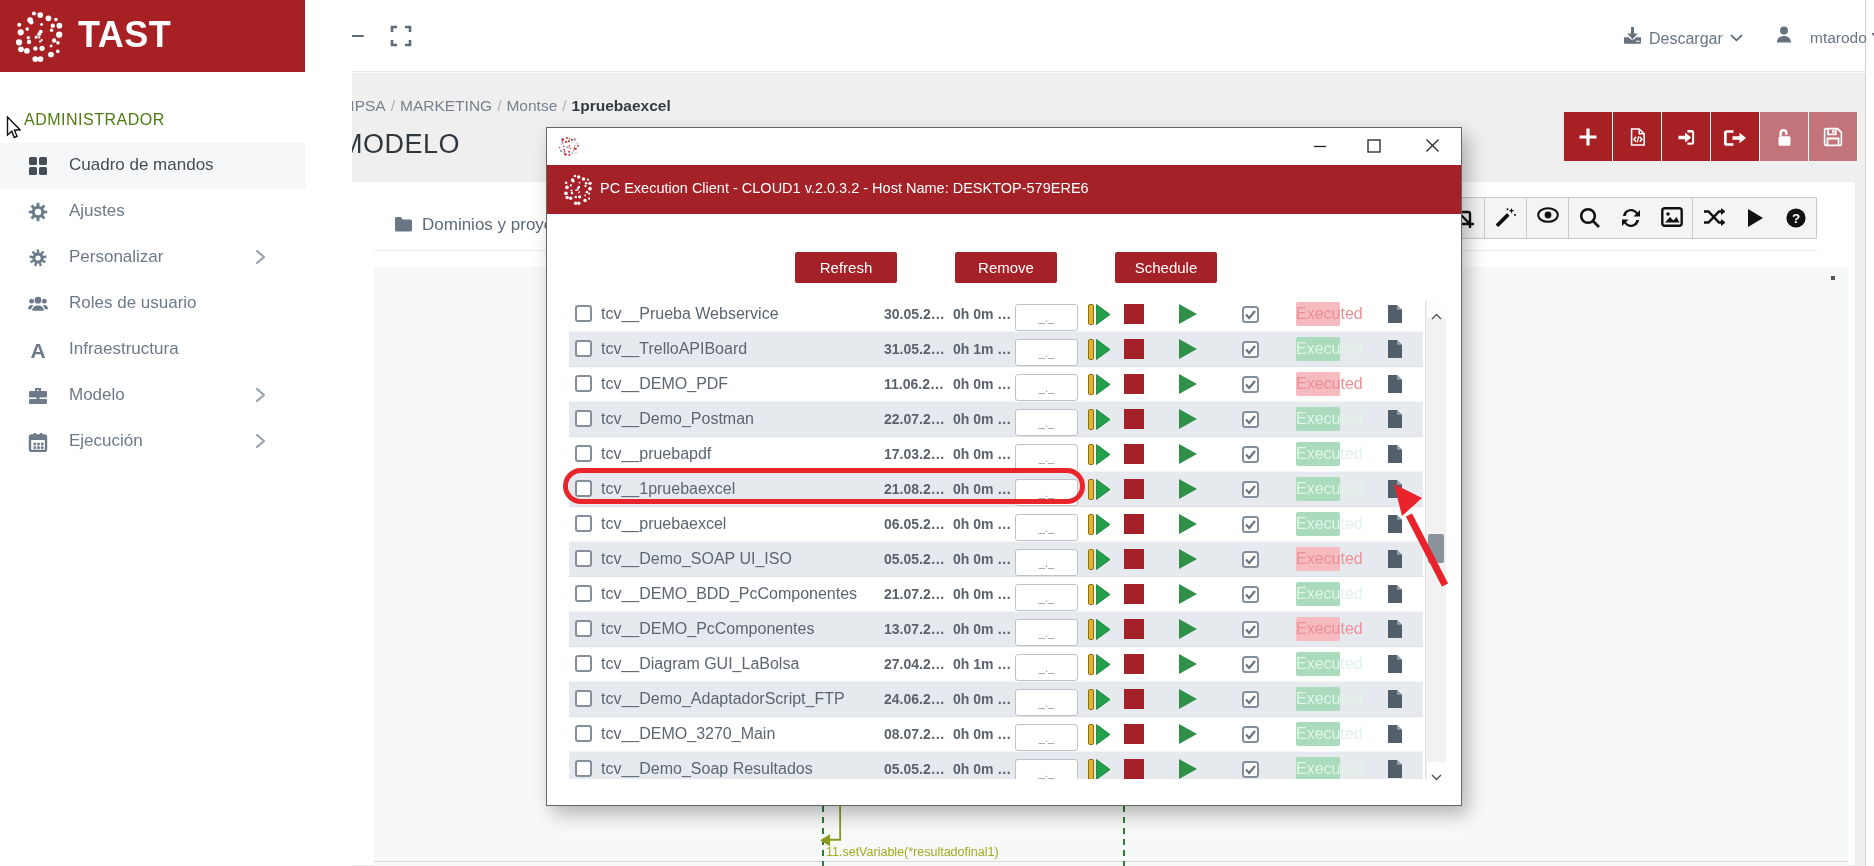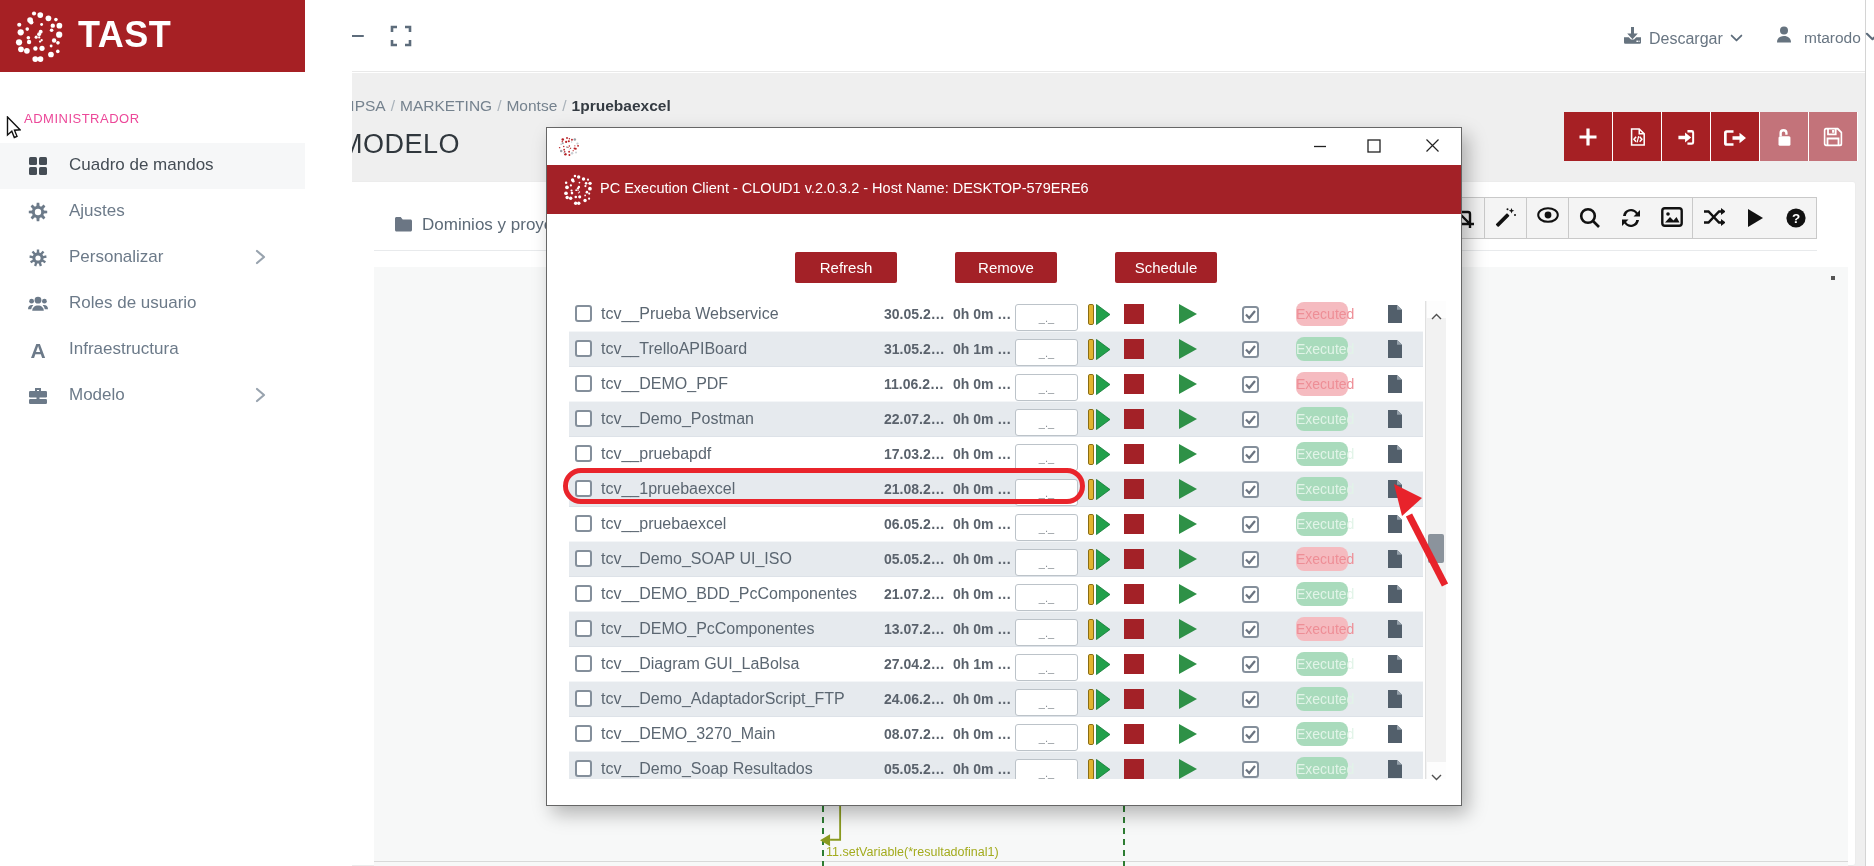--- a/index.html
+++ b/index.html
@@ -4,21 +4,21 @@
 *{margin:0;padding:0;box-sizing:border-box}
 html,body{width:1874px;height:866px;overflow:hidden;background:#fff;
  font-family:"Liberation Sans",sans-serif;}
 .abs{position:absolute}
 #stage{position:relative;width:1874px;height:866px}
 
 #sidebar{left:0;top:0;width:352px;height:866px;background:#fff;z-index:5}
 #sbhead{left:0;top:0;width:305px;height:72px;background:#a62024}
 #tastlogo{left:14px;top:10px;width:52px;height:52px;color:#fff}
 #tasttxt{left:78px;top:14px;font-size:36px;font-weight:bold;color:#fff;letter-spacing:.5px}
-#admin{left:24px;top:111px;font-size:13px;color:#ec4899;letter-spacing:.5px}
+#admin{left:24px;top:111px;font-size:16px;color:#4d7c0f;letter-spacing:.5px}
 .mi{left:0;width:305px;height:46px;color:#6c7a89;font-size:17px}
 .mi .lbl{position:absolute;left:69px;top:12px}
 .mi .ic{position:absolute;left:28px;top:13px;width:20px;height:20px}
 .mi .chev{position:absolute;left:252px;top:14px;width:16px;height:16px}
 .mi.active{background:#f6f7f8;color:#454d55}
 
 #topbar{left:305px;top:0;width:1569px;height:72px;background:#fff;border-bottom:1px solid #e9e9e9;z-index:1}
 .tbico{color:#5d6c7b;z-index:2}
 #descargar,#usermenu{top:26px;font-size:16px;color:#687582;z-index:26;white-space:nowrap}
 
@@ -55,22 +55,22 @@
 
 #tclip{left:22px;top:173px;width:877px;height:478px;overflow:hidden}
 .trow{position:absolute;left:0;width:854px;height:35px;font-size:16px;color:#5b6671;border-bottom:1px solid rgba(120,140,160,.08);box-sizing:border-box}
 .trow.alt{background:#e6eaee}
 .cb{position:absolute;width:17px;height:17px;border:2px solid #848f9b;border-radius:3px;background:#fff}
 .nm{position:absolute;left:32px;top:8px}
 .dt{position:absolute;left:315px;top:9px;font-size:14px;font-weight:bold;color:#5a626c}
 .du{position:absolute;left:384px;top:9px;font-size:14px;font-weight:bold;color:#5a626c}
 .inp{position:absolute;left:446px;top:7px;width:63px;height:27px;border:1px solid #bcc3c9;border-radius:3px;
  background:#fff;font-size:11px;color:#8a9096;text-align:center;line-height:27px}
-.badge{position:absolute;left:727px;top:5px;width:52px;height:24px;border-radius:8px;
- font-size:14px;text-align:center;line-height:24px}
+.badge{position:absolute;left:727px;top:5px;width:44px;height:24px;border-radius:2px;
+ font-size:16px;text-align:center;line-height:24px}
 .badge.g{background:#a9dbbc;color:#e2f4e8}
 .badge.p{background:#f5bbc0;color:#ee8e96}
 .icn{position:absolute}
 
 #sbar{left:878px;top:173px;width:21px;height:478px;background:#f2f2f2;border-left:1px solid #e0e0e0}
 .sbtn{position:absolute;left:1px;width:19px;height:17px;background:#fdfdfd;color:#555}
 #sthumb{position:absolute;left:2px;top:233px;width:16px;height:29px;background:#8b939c;border-radius:2px}
 
 #hilite{left:563px;top:468px;width:522px;height:36px;border:5px solid #e9242b;border-radius:18px;z-index:20}
 #rarrow{left:1381px;top:475px;z-index:20}
@@ -189,20 +189,42 @@
               <rect x="1" y="13" width="18" height="5" rx="1.2"></rect>
               <rect x="8.5" y="10.5" width="3" height="3" rx="0.5"></rect>
             </g>
           </svg>
         </span>
         <span class="lbl">Modelo</span>
         <span class="chev"><svg width="16" height="16" viewBox="0 0 16 16" style="" xmlns="http://www.w3.org/2000/svg">
             <path d="M5 2 L12 8 L5 14" fill="none" stroke="#98a3ae" stroke-width="2.2" stroke-linecap="round" stroke-linejoin="round"></path>
           </svg></span>
       </div>
+      <div class="mi abs" style="top:419px">
+        <span class="ic">
+          <svg width="20" height="20" viewBox="0 0 20 20" style="" xmlns="http://www.w3.org/2000/svg">
+            <g fill="currentColor">
+              <rect x="2" y="3.5" width="16" height="15.5" rx="1.5" fill="none" stroke="currentColor" stroke-width="2.4"></rect>
+              <rect x="2" y="3.5" width="16" height="4.5"></rect>
+              <rect x="5.6" y="1" width="2.4" height="4"></rect>
+              <rect x="12" y="1" width="2.4" height="4"></rect>
+              <rect x="5.5" y="10.7" width="2.6" height="2.6"></rect>
+              <rect x="9.2" y="10.7" width="2.6" height="2.6"></rect>
+              <rect x="12.9" y="10.7" width="2.6" height="2.6"></rect>
+              <rect x="5.5" y="14.3" width="2.6" height="2.6"></rect>
+              <rect x="9.2" y="14.3" width="2.6" height="2.6"></rect>
+              <rect x="12.9" y="14.3" width="2.6" height="2.6"></rect>
+            </g>
+          </svg>
+        </span>
+        <span class="lbl">Ejecución</span>
+        <span class="chev"><svg width="16" height="16" viewBox="0 0 16 16" style="" xmlns="http://www.w3.org/2000/svg">
+            <path d="M5 2 L12 8 L5 14" fill="none" stroke="#98a3ae" stroke-width="2.2" stroke-linecap="round" stroke-linejoin="round"></path>
+          </svg></span>
+      </div>
  <div id="cursor" class="abs"><svg width="15" height="24" viewBox="0 0 15 24" style="" xmlns="http://www.w3.org/2000/svg">
           <path d="M1.5 1 L1.5 19 L5.8 15.2 L8.3 21.5 L11 20.3 L8.5 14.2 L14 13.8 Z" fill="#fff" stroke="#111" stroke-width="1.4"></path>
         </svg></div>
 </div>
 <div id="topbar" class="abs"></div>
 <span class="abs tbico" style="left:335px;top:26px"><svg width="30" height="20" viewBox="0 0 30 20" style="" xmlns="http://www.w3.org/2000/svg">
         <path d="M28 10 H4 M10 3.5 L3 10 L10 16.5" fill="none" stroke="#5d6c7b" stroke-width="2.1" stroke-linecap="round" stroke-linejoin="round"></path>
       </svg></span>
 <span class="abs tbico" style="left:390px;top:25px"><svg width="22" height="22" viewBox="0 0 22 22" style="" xmlns="http://www.w3.org/2000/svg">
         <path d="M2 7 V2 H7 M15 2 H20 V7 M20 15 V20 H15 M7 20 H2 V15" fill="none" stroke="#5d6c7b" stroke-width="2.6"></path>
@@ -215,21 +237,21 @@
           <rect x="15.6" y="14.6" width="1" height="1.4" fill="#fff"></rect>
         </g>
       </svg><span style="margin-left:7px">Descargar</span><span style="display:inline-block;margin-left:7px"><svg width="13" height="12" viewBox="0 0 16 14" style="" xmlns="http://www.w3.org/2000/svg">
           <path d="M2 4 L8 10 L14 4" fill="none" stroke="#5d6c7b" stroke-width="2.2" stroke-linecap="round" stroke-linejoin="round"></path>
         </svg></span></span>
 <span id="usermenu" class="abs" style="left:1776px;font-size:15.5px"><svg width="16" height="17" viewBox="0 0 16 17" style="" xmlns="http://www.w3.org/2000/svg">
         <g fill="#66737f">
           <circle cx="8" cy="4.4" r="4"></circle>
           <path d="M1 16.5 c0-4.4 3-6.6 7-6.6 s7 2.2 7 6.6 z"></path>
         </g>
-      </svg><span style="margin-left:12px">mtarodo</span><span style="display:inline-block;margin-left:4px"><svg width="15" height="13" viewBox="0 0 16 14" style="" xmlns="http://www.w3.org/2000/svg">
+      </svg><span style="margin-left:18px">mtarodo</span><span style="display:inline-block;margin-left:4px"><svg width="15" height="13" viewBox="0 0 16 14" style="" xmlns="http://www.w3.org/2000/svg">
           <path d="M2 4 L8 10 L14 4" fill="none" stroke="#5d6c7b" stroke-width="2.2" stroke-linecap="round" stroke-linejoin="round"></path>
         </svg></span></span>
 
 <div id="content" class="abs"></div>
 <div id="crumbs" class="abs">SIPSA<span class="sep">/</span>MARKETING<span class="sep">/</span>Montse<span class="sep">/</span><b>1pruebaexcel</b></div>
 <div id="modelo" class="abs">MODELO</div>
 <div id="card" class="abs"></div>
 <div id="panelhdr" class="abs"><svg width="19" height="16" viewBox="0 0 19 16" style="" xmlns="http://www.w3.org/2000/svg">
         <path d="M1 2.5 C1 1.7 1.7 1 2.5 1 h4.2 l2 2.5 h7.8 c.8 0 1.5.7 1.5 1.5 v9 c0 .8-.7 1.5-1.5 1.5 h-14 C1.7 15.5 1 14.8 1 14 z" fill="#6b7684"></path>
       </svg>Dominios y proyectos</div>

